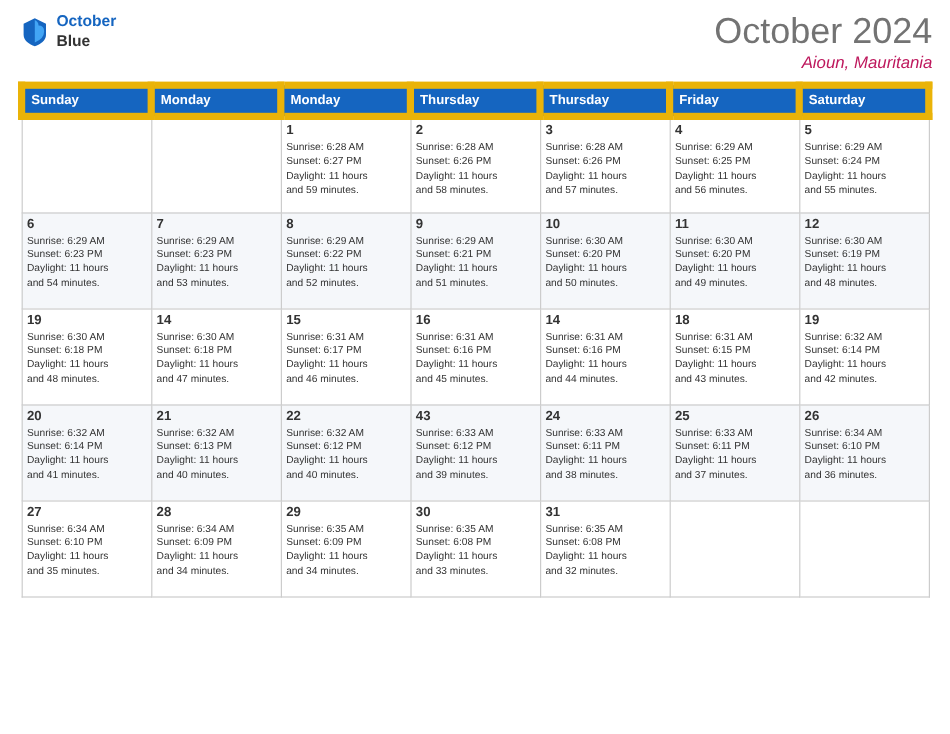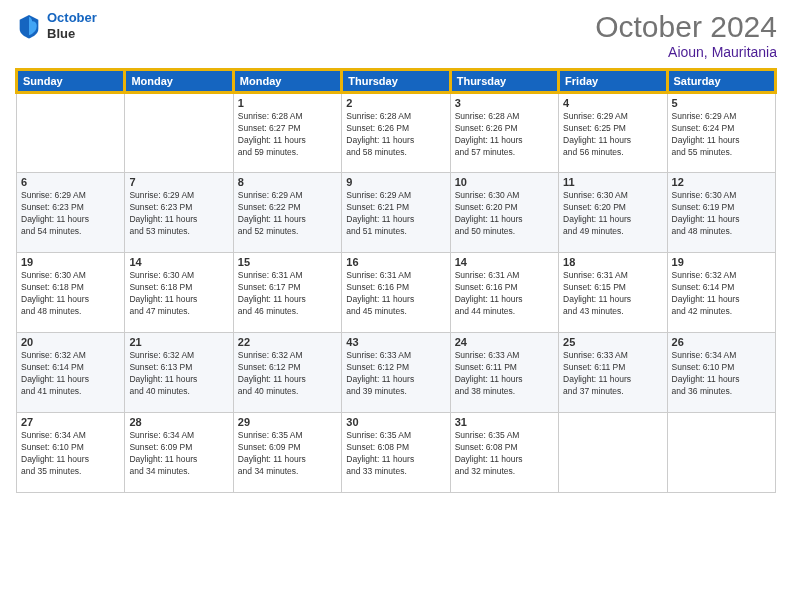--- a/index.html
+++ b/index.html
@@ -43,35 +43,36 @@
     .title-section {
       text-align: right;
     }
     .month-title {
       font-size: 30px;
       font-weight: normal;
       color: #737373;
     }
     .subtitle {
       font-size: 14px;
-      color: #4c1d95;
+      color: #be185d;
+      font-style: italic;
     }
     .calendar {
       width: 100%;
       border-collapse: collapse;
       table-layout: fixed;
     }
     .calendar th {
       background: #1565c0;
       color: #fff;
       font-size: 11px;
       font-weight: bold;
       padding: 4px 5px;
       text-align: left;
-      border: 3px solid #eab308;
+      border: 6px solid #eab308;
       margin-left: 20px;
     }
     .calendar td {
       border: 1px solid #ccc;
       vertical-align: top;
       padding: 3px 4px;
       height: 80px;
       font-size: 9px;
       color: #333;
       background: #fff;

